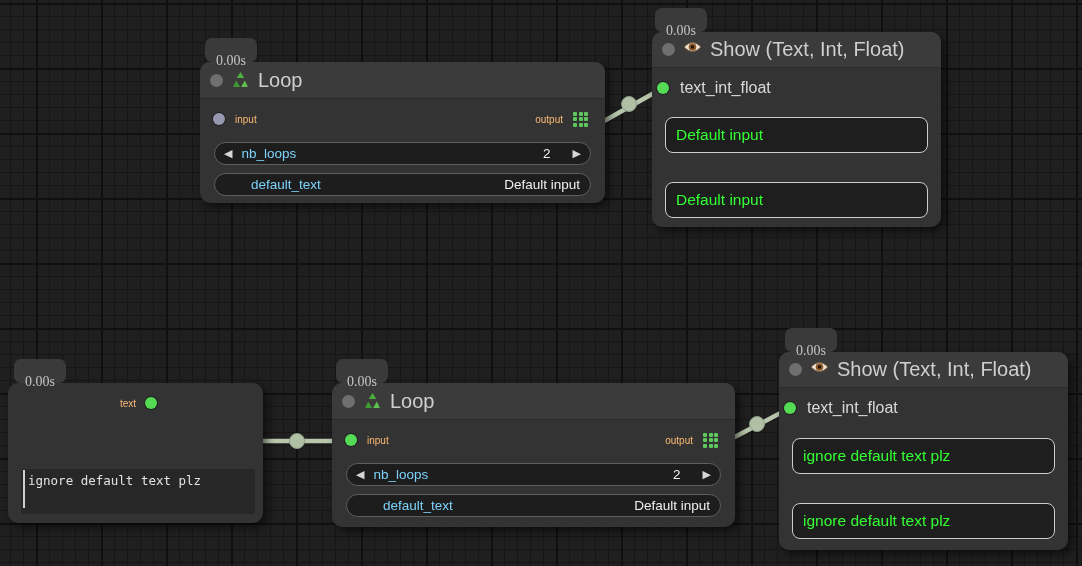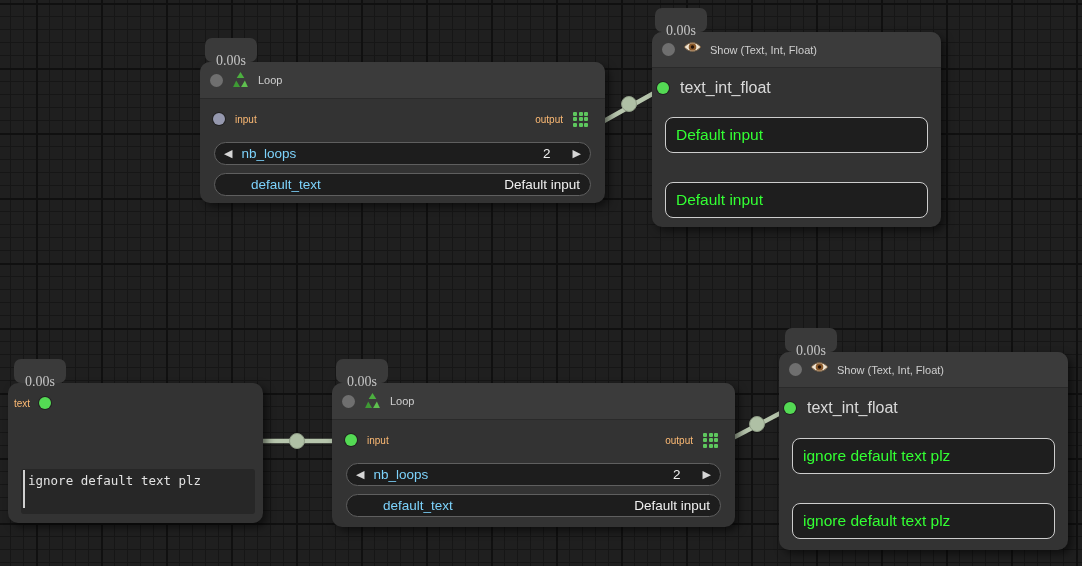--- a/index.html
+++ b/index.html
@@ -34,21 +34,21 @@
   }
   .header{
     height:37px; background:#3b3b3b; border-radius:10px 10px 0 0;
     border-bottom:1px solid #2a2a2a;
     display:flex; align-items:center; gap:8px; padding:0 10px;
   }
   .collapse-dot{
     width:13px; height:13px; border-radius:50%; background:#6f6f6f; flex:0 0 auto;
   }
   .hicon{ width:19px; height:19px; flex:0 0 auto; display:inline-block; }
-  .title{ font-size:11px; color:#cfcfcf; white-space:nowrap; }
+  .title{ font-size:20px; color:#cfcfcf; white-space:nowrap; }
 
   .slot-row{
     display:flex; align-items:center; justify-content:space-between;
     height:26px; margin-top:7px; padding:0 6px;
     font-size:10px; color:#fdba74;
   }
   .slot-left,.slot-right{ display:flex; align-items:center; gap:10px; }
   .slot-dot{
     width:12px; height:12px; border-radius:50%;
     box-shadow:0 0 0 1px rgba(0,0,0,0.35);
@@ -186,21 +186,21 @@
   <div class="show-label-row">
     <span class="slot-dot green"></span>
     <span>text_int_float</span>
   </div>
   <div class="display-box" style="top:85px">Default input</div>
   <div class="display-box" style="top:150px">Default input</div>
 </div>
 
 <div class="node" id="node-write-text">
   <div class="badge" style="left:6px">0.00s</div>
-  <div class="slot-row" style="justify-content:flex-start; padding-right:0">
+  <div class="slot-row" style="justify-content:center; padding-right:0">
     <span class="slot-right" style="gap:9px">
       <span>text</span>
       <span class="slot-dot green"></span>
     </span>
   </div>
   <div class="textarea" style="top:86px; width:234px; height:45px">
     <span class="caret"></span>
     <span>ignore default text plz</span>
   </div>
 </div>

